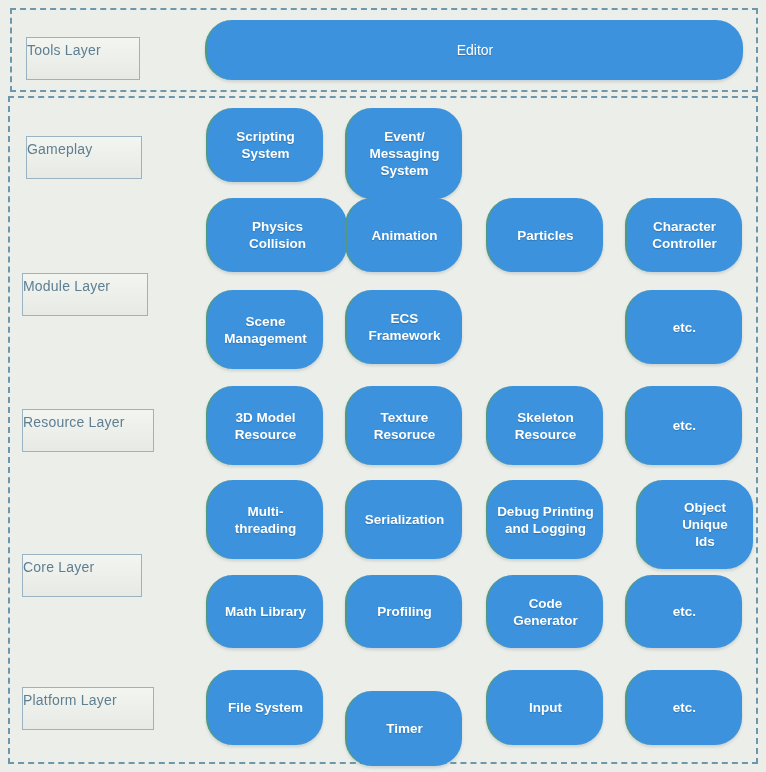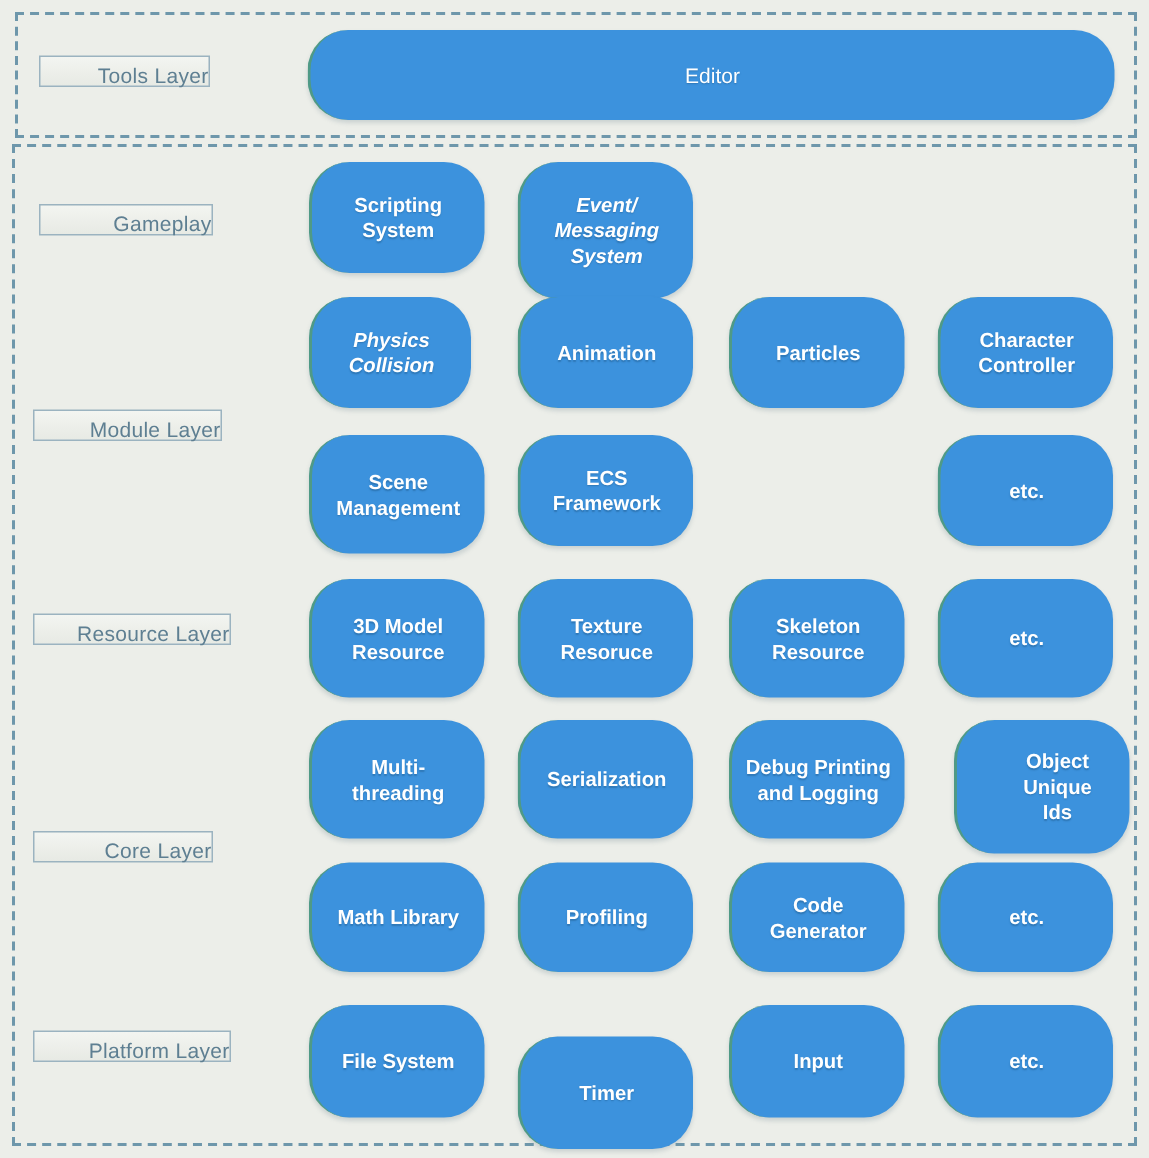--- a/index.html
+++ b/index.html
@@ -38,27 +38,27 @@
     left: 8px;
     top: 96px;
     width: 750px;
     height: 668px;
   }
 
   
   .layer-label {
     position: absolute;
     box-sizing: border-box;
-    height: 21px;
+    height: 43px;
     border: 1px solid #9bb3c0;
     background: linear-gradient(to bottom, #f3f5f1 0%, #eceee9 60%, #e7eae4 100%);
     color: #5e7f92;
     font-size: 14px;
     line-height: 24px;
-    text-align: right;
+    text-align: left;
     white-space: nowrap;
     letter-spacing: 0.2px;
   }
 
   
   .module-box {
     position: absolute;
     box-sizing: border-box;
     background: #3c92dd;
     border-left: 2px solid #4f9a86;
@@ -116,29 +116,29 @@
   <div class="layer-label" style="left:22px; top:554px; width:120px;">Core Layer</div>
 
   <div class="layer-label" style="left:22px; top:687px; width:132px;">Platform Layer</div>
 
   <div class="module-box" style="left:206px; top:108px; width:117px; height:74px;">
     <div class="lines">
       <span>Scripting</span>
       <span>System</span>
     </div>
   </div>
-  <div class="module-box" style="left:345px; top:108px; width:117px; height:91px;font-style:italic;">
+  <div class="module-box" style="left:345px; top:108px; width:117px; height:91px;">
     <div class="lines">
       <span>Event/</span>
       <span>Messaging</span>
       <span>System</span>
     </div>
   </div>
 
-  <div class="module-box" style="left:206px; top:198px; width:108px; height:74px;font-style:italic;">
+  <div class="module-box" style="left:206px; top:198px; width:141px; height:74px;">
     <div class="lines">
       <span>Physics</span>
       <span>Collision</span>
     </div>
   </div>
   <div class="module-box" style="left:345px; top:198px; width:117px; height:74px;">
     <div class="lines">
       <span>Animation</span>
     </div>
   </div>

